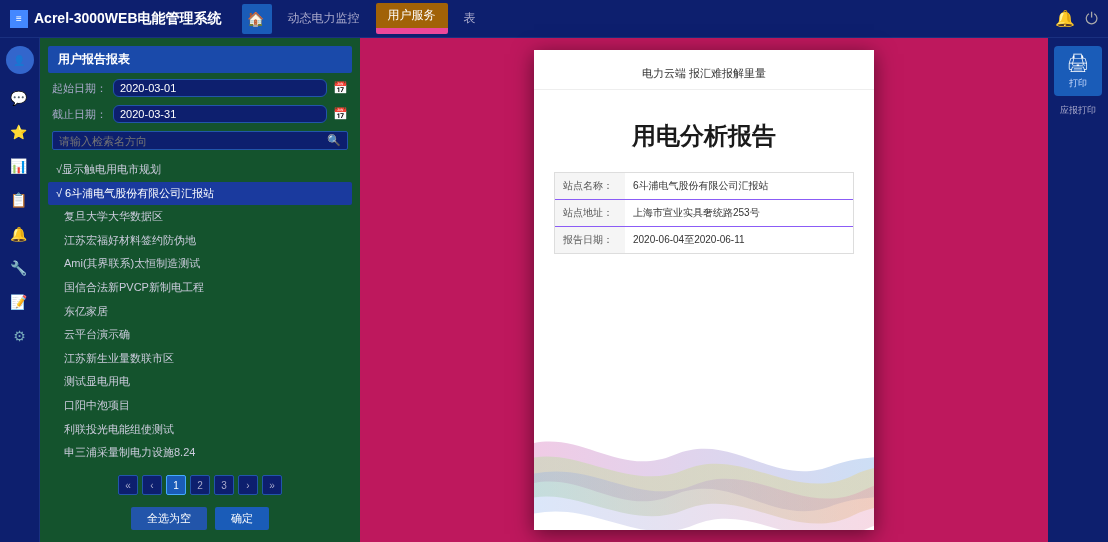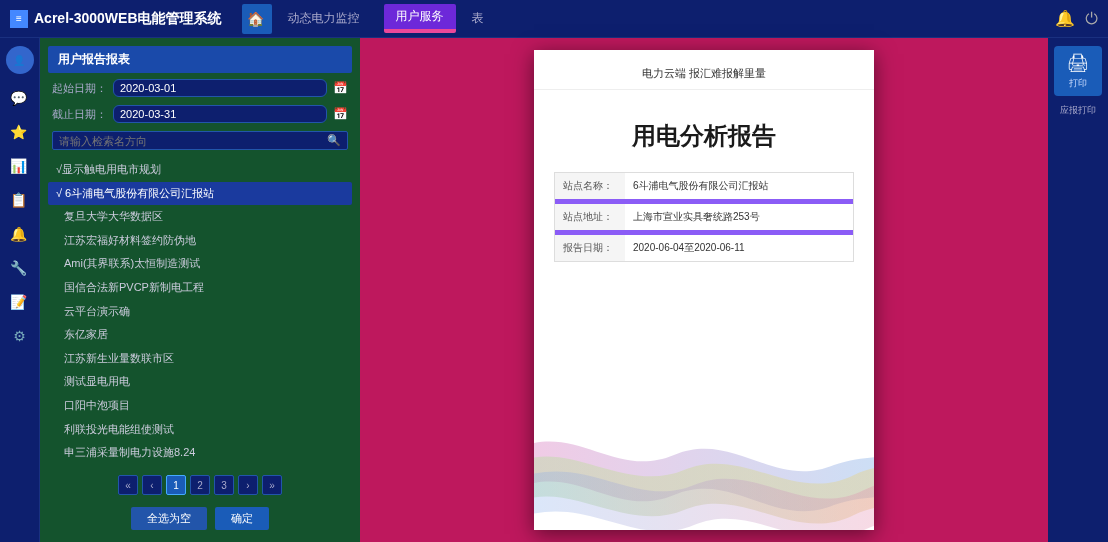--- a/index.html
+++ b/index.html
@@ -63,24 +63,23 @@
       padding: 4px 12px;
       border-radius: 2px;
       color: #aac;
       cursor: pointer;
       font-size: 12px;
       display: flex;
       align-items: center;
       gap: 4px;
     }
     .nav-tab.active {
-      background: #6d28d9;
-      color: #fff;
-      border-bottom: 4px solid #ec4899;
-      margin-left: 8px;
+      background: #a16207;
+      color: #fff;
+      border-bottom: 6px solid #ec4899;
     }
     .topbar-right {
       display: flex;
       align-items: center;
       gap: 10px;
     }
     .bell-icon {
       color: #f44;
       font-size: 16px;
     }
@@ -308,21 +307,21 @@
     }
 
     .report-info-table {
       margin: 0 20px;
       border: 1px solid #ddd;
       font-size: 11px;
       color: #333;
     }
     .report-info-row {
       display: flex;
-      border-bottom: 5px solid #8b5cf6;
+      border-bottom: 1px solid #8b5cf6;
     }
     .report-info-row:last-child { border-bottom: none; }
     .report-info-label {
       width: 70px;
       padding: 6px 8px;
       background: #f5f5f5;
       color: #555;
       font-size: 10px;
       flex-shrink: 0;
     }
@@ -428,22 +427,22 @@
         <span class="search-icon">🔍</span>
       </div>
 
       <div class="list-container" id="list-container">
       <div class="list-item" style="padding-left: 8px;">√显示触电用电市规划</div>
           <div class="list-item selected" style="padding-left: 8px;">√ 6斗浦电气股份有限公司汇报站</div>
           <div class="list-item" style="padding-left: 16px;">复旦大学大华数据区</div>
           <div class="list-item" style="padding-left: 16px;">江苏宏福好材料签约防伪地</div>
           <div class="list-item" style="padding-left: 16px;">Ami(其界联系)太恒制造测试</div>
           <div class="list-item" style="padding-left: 16px;">国信合法新PVCP新制电工程</div>
+          <div class="list-item" style="padding-left: 16px;">东亿家居</div>
           <div class="list-item" style="padding-left: 16px;">云平台演示确</div>
-          <div class="list-item" style="padding-left: 16px;">东亿家居</div>
           <div class="list-item" style="padding-left: 16px;">江苏新生业量数联市区</div>
           <div class="list-item" style="padding-left: 16px;">测试显电用电</div>
           <div class="list-item" style="padding-left: 16px;">口阳中泡项目</div>
           <div class="list-item" style="padding-left: 16px;">利联投光电能组使测试</div>
           <div class="list-item" style="padding-left: 16px;">申三浦采量制电力设施8.24</div>
           <div class="list-item" style="padding-left: 16px;">实机新联式GCl矩阵配中异联.45</div>
         </div>
 
       <div class="pagination">
         <div class="page-btn">«</div>

